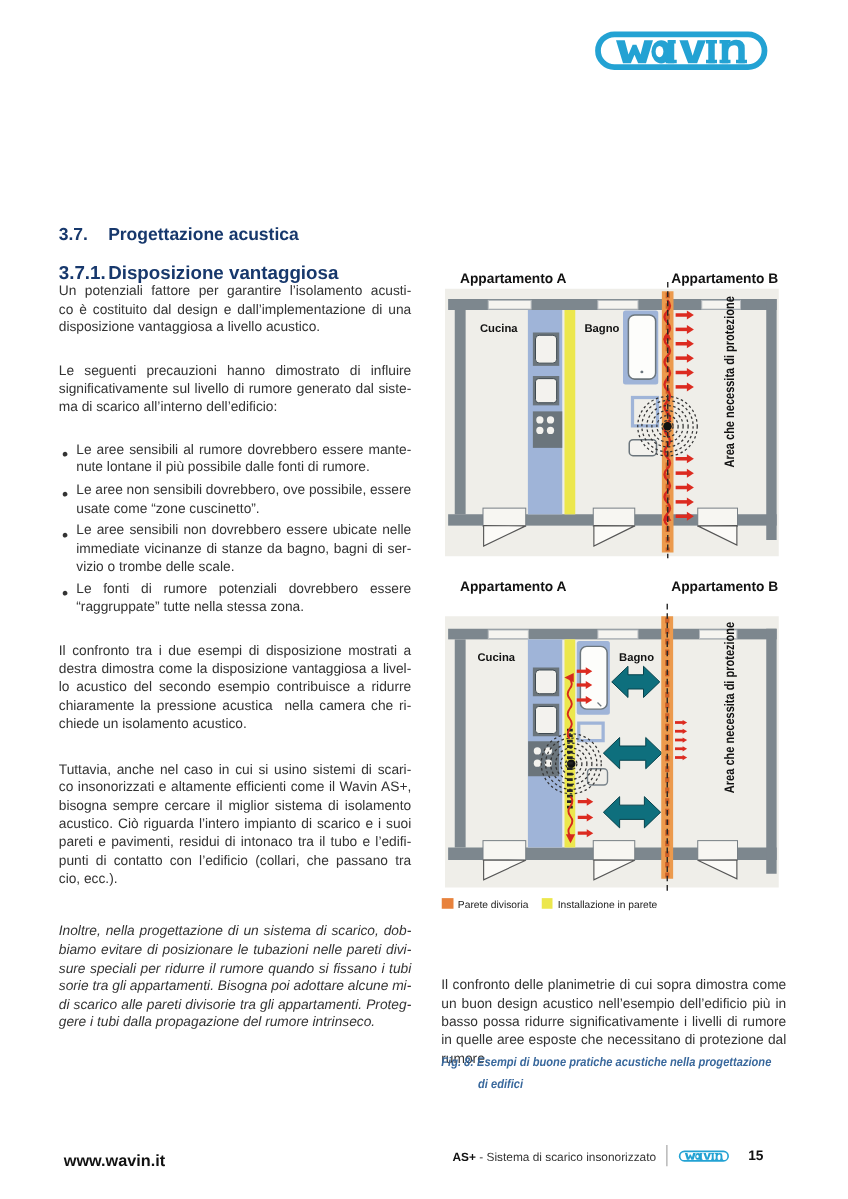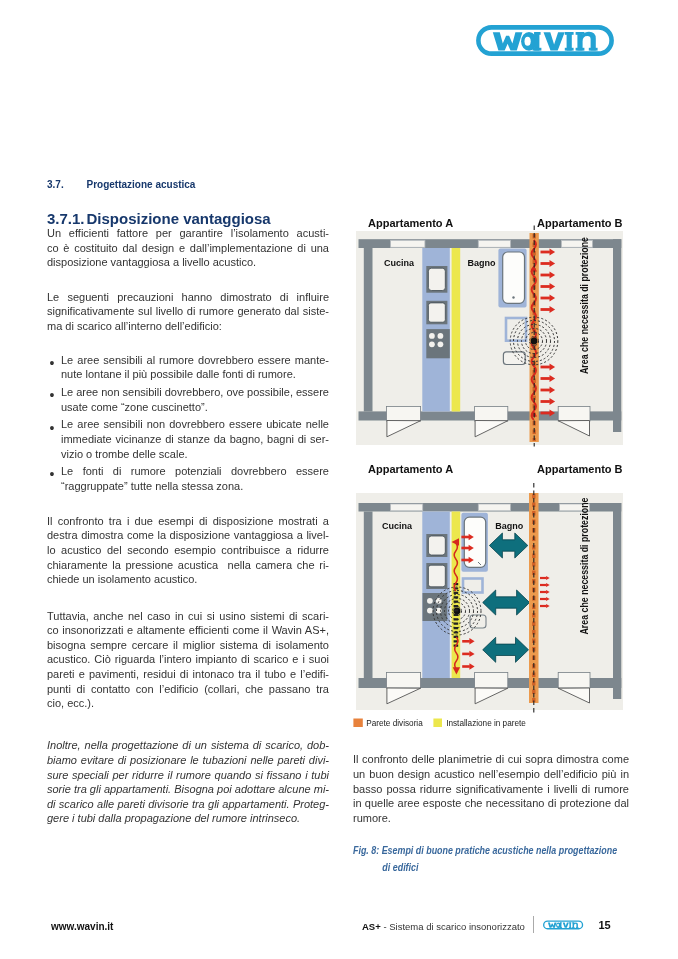--- a/index.html
+++ b/index.html
@@ -1,40 +1,40 @@
 <!DOCTYPE html>
 <html><head>
 <meta charset="utf-8">
 <style>
   html,body{margin:0;padding:0;background:#fff;}
   #page{position:relative;width:678px;height:959px;background:#fff;overflow:hidden;
         font-family:"Liberation Sans",sans-serif;}
   .abs{position:absolute;}
   .h1,.h2{color:#17386c;font-weight:bold;white-space:nowrap;}
-  .h1{font-size:10px;}
+  .h1{font-size:14px;}
   .h2{font-size:15px;}
   .num{display:inline-block;}
   .col{width:282px;font-size:11px;line-height:14.6px;color:#333;}
   .col .j{text-align:justify;text-align-last:justify;}
   .col .l{text-align:left;}
   .bl{position:relative;margin-left:14px;width:268px;}
   .bl .dot{position:absolute;left:-11.5px;top:5.2px;font-size:14px;line-height:10px;}
   .rp{width:276px;font-size:11px;line-height:14.6px;color:#333;}
   .cap{color:#39689c;font-style:italic;font-weight:bold;font-size:10px;line-height:16.8px;transform:scaleX(0.89);transform-origin:0 0;}
 </style>
 </head>
 <body>
 <div id="page">
 
   <div class="abs h1" style="left:47px;top:179px;"><span class="num" style="width:39.5px;">3.7.</span>Progettazione acustica</div>
 
   <div class="abs h2" style="left:47px;top:209.5px;"><span class="num" style="width:39.5px;">3.7.1.</span>Disposizione vantaggiosa</div>
 
   <div class="abs col" style="left:47px;top:226px;">
-    <div class="j">Un efficienti fattore per garantire l’isolamento acusti-</div>
+    <div class="j">Un potenziali fattore per garantire l’isolamento acusti-</div>
     <div class="j">co è costituito dal design e dall’implementazione di una</div>
     <div class="l">disposizione vantaggiosa a livello acustico.</div>
   </div>
 
   <div class="abs col" style="left:47px;top:289.5px;">
     <div class="j">Le seguenti precauzioni hanno dimostrato di influire</div>
     <div class="j">significativamente sul livello di rumore generato dal siste-</div>
     <div class="l">ma di scarico all’interno dell’edificio:</div>
   </div>
 
@@ -83,33 +83,33 @@
   <div class="abs col" style="left:47px;top:738.4px;font-style:italic;">
     <div class="j">Inoltre, nella progettazione di un sistema di scarico, dob-</div>
     <div class="j">biamo evitare di posizionare le tubazioni nelle pareti divi-</div>
     <div class="j">sure speciali per ridurre il rumore quando si fissano i tubi</div>
     <div class="j">sorie tra gli appartamenti. Bisogna poi adottare alcune mi-</div>
     <div class="j">di scarico alle pareti divisorie tra gli appartamenti. Proteg-</div>
     <div class="l">gere i tubi dalla propagazione del rumore intrinseco.</div>
   </div>
 
   <div class="abs rp" style="left:353px;top:752.4px;">
-    <div class="j" style="text-align:justify;text-align-last:justify;">Il confronto delle planimetrie di cui sopra dimostra come</div>
+    <div class="j" style="text-align:justify;text-align-last:justify;margin-top:29px;">Il confronto delle planimetrie di cui sopra dimostra come</div>
     <div class="j" style="text-align:justify;text-align-last:justify;">un buon design acustico nell’esempio dell’edificio più in</div>
     <div class="j" style="text-align:justify;text-align-last:justify;">basso possa ridurre significativamente i livelli di rumore</div>
     <div class="j" style="text-align:justify;text-align-last:justify;">in quelle aree esposte che necessitano di protezione dal</div>
     <div style="text-align:left;">rumore.</div>
   </div>
 
   <div class="abs cap" style="left:353px;top:843.3px;">
     <div>Fig. 8: Esempi di buone pratiche acustiche nella progettazione</div>
     <div style="margin-left:33px;">di edifici</div>
   </div>
 
-  <div class="abs" style="left:51px;top:920.8px;font-size:10px;font-weight:bold;color:#111;">www.wavin.it</div>
+  <div class="abs" style="left:51px;top:920.8px;font-size:13px;font-weight:bold;color:#111;">www.wavin.it</div>
 
   <div class="abs" style="left:362px;top:920.5px;font-size:9.5px;color:#333;"><b style="color:#111;">AS+</b> - Sistema di scarico insonorizzato</div>
 
   <div class="abs" style="left:532.5px;top:915.5px;width:1.2px;height:17.5px;background:#aaa;"></div>
 
   <div class="abs" style="left:598.5px;top:918.6px;font-size:11px;font-weight:bold;color:#111;">15</div>
 
   <svg class="abs" style="left:0;top:0;" width="678" height="959" viewBox="0 0 678 959">
     <defs>
       <g id="rarrow">

